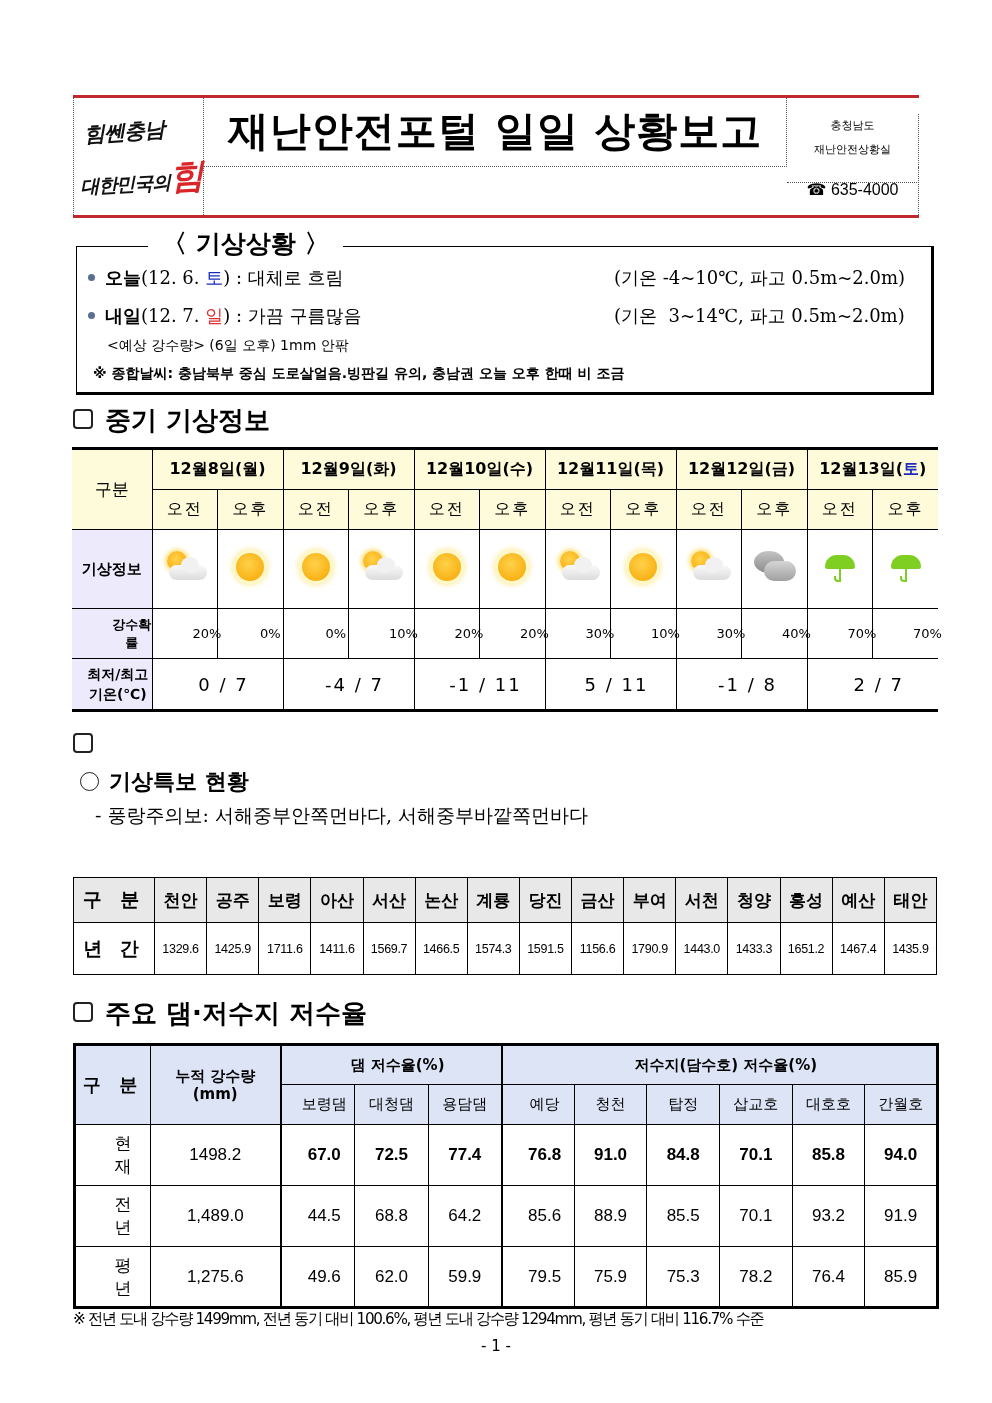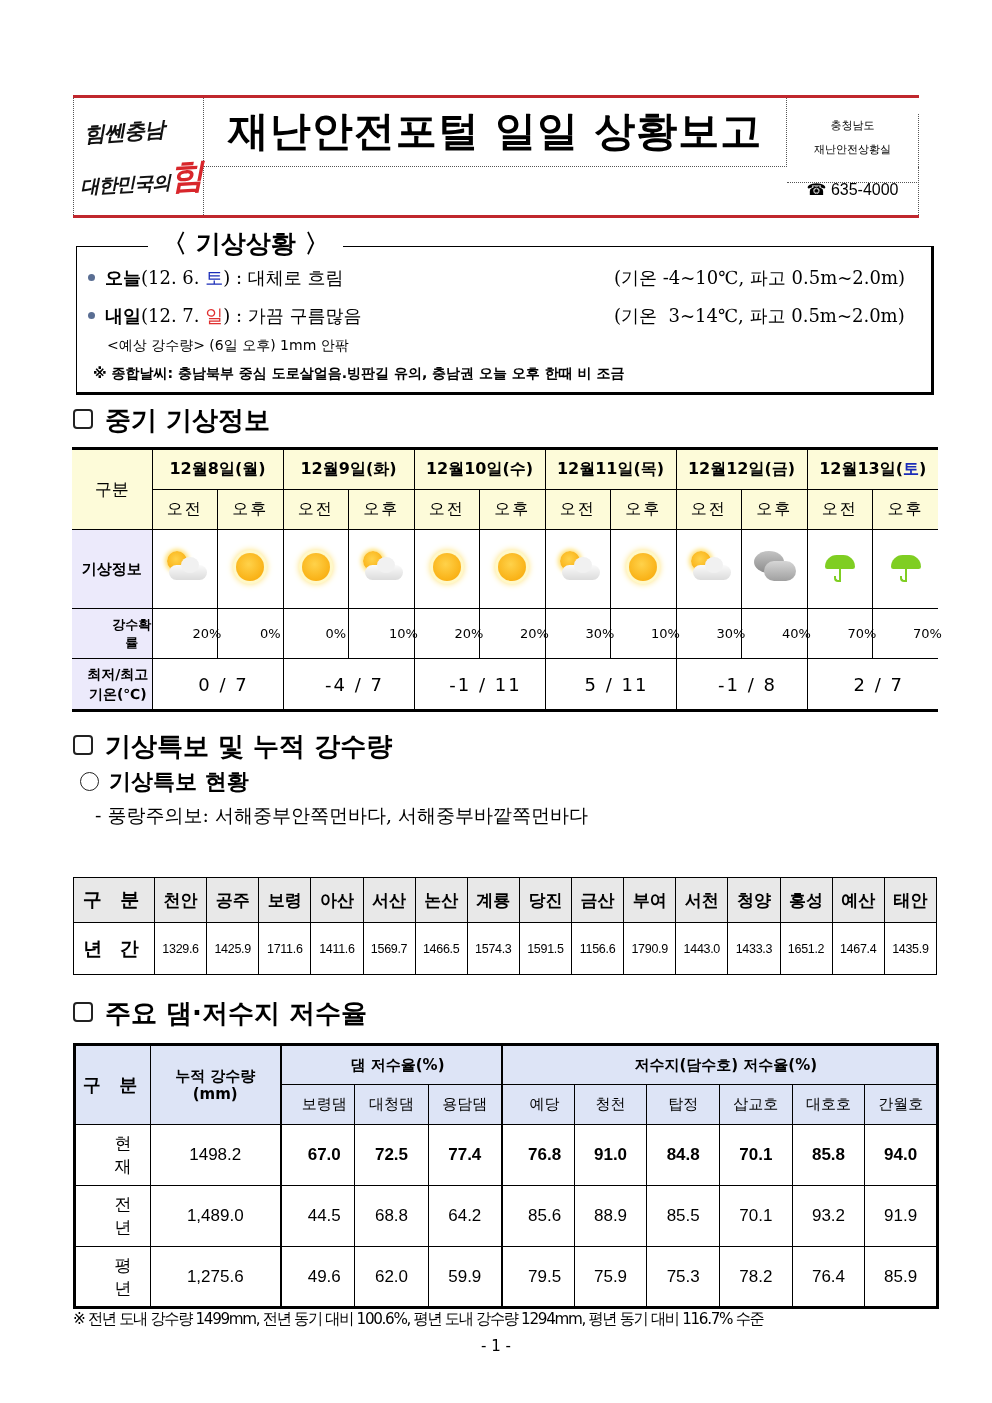--- a/index.html
+++ b/index.html
@@ -178,21 +178,21 @@
     <td colspan="2">0 / 7</td>
     <td colspan="2">-4 / 7</td>
     <td colspan="2">-1 / 11</td>
     <td colspan="2">5 / 11</td>
     <td colspan="2">-1 / 8</td>
     <td colspan="2">2 / 7</td>
   </tr>
 </tbody>
   </table>
 
-<div class="abs sec" style="top:729px;"><span class="box"></span><span>기상특보 및 누적 강수량</span></div>
+<div class="abs sec" style="top:729px;"><span class="box"></span></div>
 <div class="abs sub" style="top:767px;"><span class="circ"></span><b>기상특보 현황</b></div>
 <div class="abs" style="left:95px; top:803px; font-family:'DejaVu Serif',serif; font-size:19px;">- 풍랑주의보: 서해중부안쪽먼바다, 서해중부바깥쪽먼바다</div>
 <div class="abs sub" style="top:886px;"><span class="circ"></span><b>시·군 누적 강수량(적설포함)</b><span style="font-size:18px;"> [25. 1. 1. ~ 현재까지]</span></div>
 
 <table class="rain">
   <colgroup>
       <col style="width:81px">
       <col span="15">
     </colgroup>
   <tbody>

